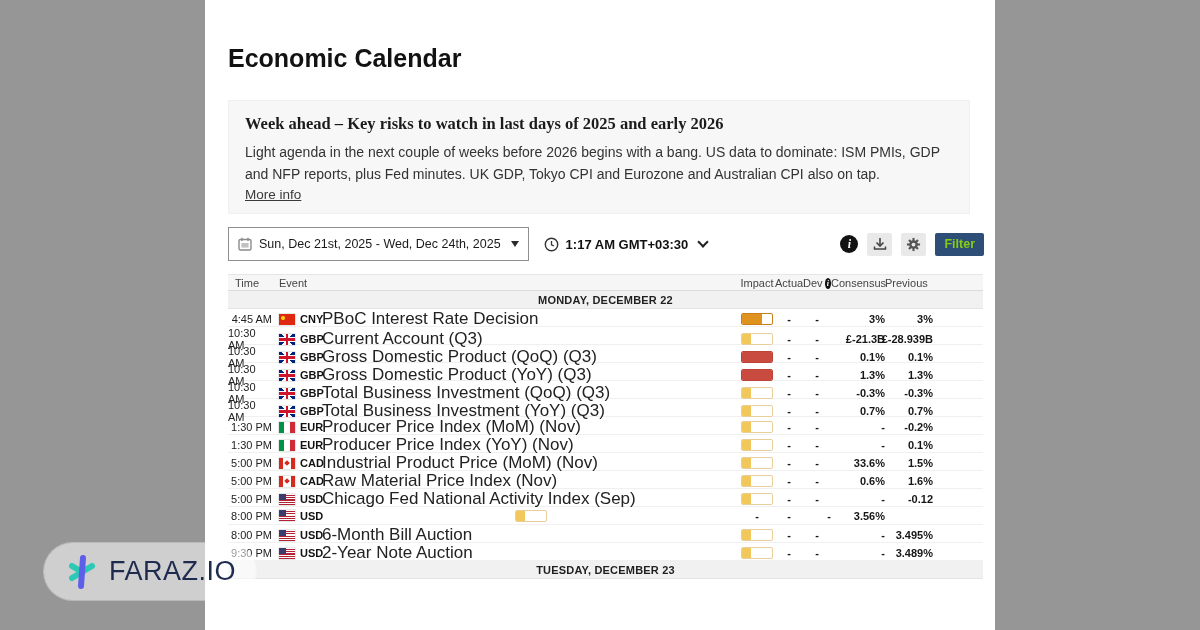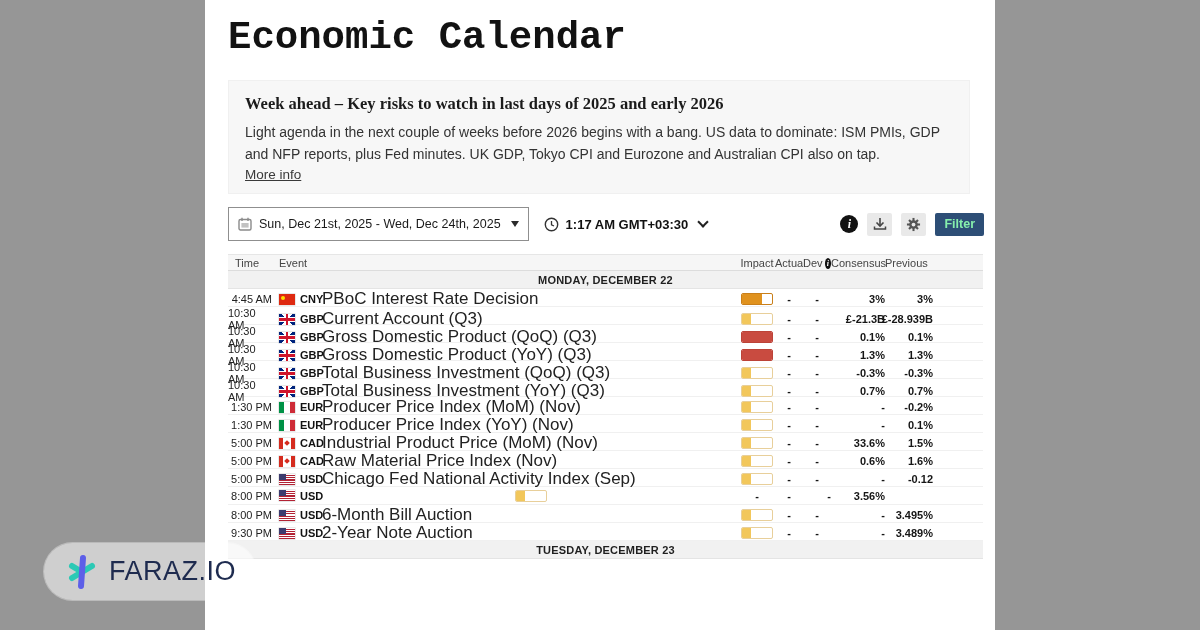--- a/index.html
+++ b/index.html
@@ -1,22 +1,22 @@
 <!DOCTYPE html>
 <html><head>
 <meta charset="utf-8">
 <style>
   * { margin:0; padding:0; box-sizing:border-box; }
   html,body { width:1200px; height:630px; overflow:hidden; }
   body { background:#969696; font-family:"Liberation Sans", sans-serif; position:relative; }
 
   .card { position:absolute; left:205px; top:0; width:790px; height:630px; background:#fff; }
 
-  .page-title { margin:20px 25px 0 23px; font-family:Liberation Mono, monospace; font-weight:700;
-    font-size:39px; line-height:36px; color:#121212; }
+  .page-title { margin:40px 25px 0 23px; font-family:Liberation Sans, sans-serif; font-weight:700;
+    font-size:25px; line-height:36px; color:#121212; }
 
   .week-box { margin:24px 25px 0 23px; background:#f7f7f7; border:1px solid #f0f0f0;
     padding:12px 16px 10px; }
   .week-heading { font-family:"Liberation Serif", serif; font-weight:700; font-size:16.5px;
     line-height:21px; color:#1b1b1b; }
   .week-body { margin-top:8px; font-size:14px; line-height:21.5px; color:#333; max-width:700px; }
   .week-link { display:inline-block; margin-top:2px; font-size:13.5px; color:#3a3a3a;
     text-decoration:underline; cursor:pointer; }
 
   .toolbar { margin:17px 11px 0 23px; display:flex; align-items:center; height:26px; }
@@ -28,21 +28,21 @@
   .clock-group { display:inline-flex; align-items:center; gap:7px; margin-left:15px; cursor:pointer; }
   .clock-text { font-size:13px; font-weight:700; color:#111; }
   .chev { width:8px; height:8px; border-right:2px solid #222; border-bottom:2px solid #222;
     transform:rotate(45deg); margin-top:-4px; margin-left:4px; }
   .tb-spacer { flex:1; }
   .info-circle { width:18px; height:18px; border-radius:50%; background:#121212; color:#fff;
     font-family:"Liberation Serif", serif; font-style:italic; font-weight:700; font-size:12px;
     display:inline-flex; align-items:center; justify-content:center; cursor:pointer; }
   .icon-btn { width:25px; height:23px; background:#e9e9e9; border:none; display:inline-flex;
     align-items:center; justify-content:center; margin-left:9px; cursor:pointer; border-radius:2px; }
-  .filter-btn { margin-left:9px; height:23px; background:#2d4e76; color:#86efac; border:none;
+  .filter-btn { margin-left:9px; height:23px; background:#2d4e76; color:#84cc16; border:none;
     font-weight:700; font-size:12.5px; padding:0 9px; border-radius:2px; cursor:pointer;
     font-family:"Liberation Sans", sans-serif; }
 
   .table { margin:17px 11px 0 23px; width:755px; }
   .thead { display:grid; grid-template-columns:44px 1fr 36px 28px 28px 54px 48px 50px;
     height:17px; align-items:center; background:#f6f6f6; border-top:1px solid #e6e6e6;
     border-bottom:1px solid #dcdcdc; font-size:11px; color:#454545; }
   .thead .h-time { padding-left:7px; }
   .thead .h-event { padding-left:7px; }
   .h-ctr { text-align:center; }

